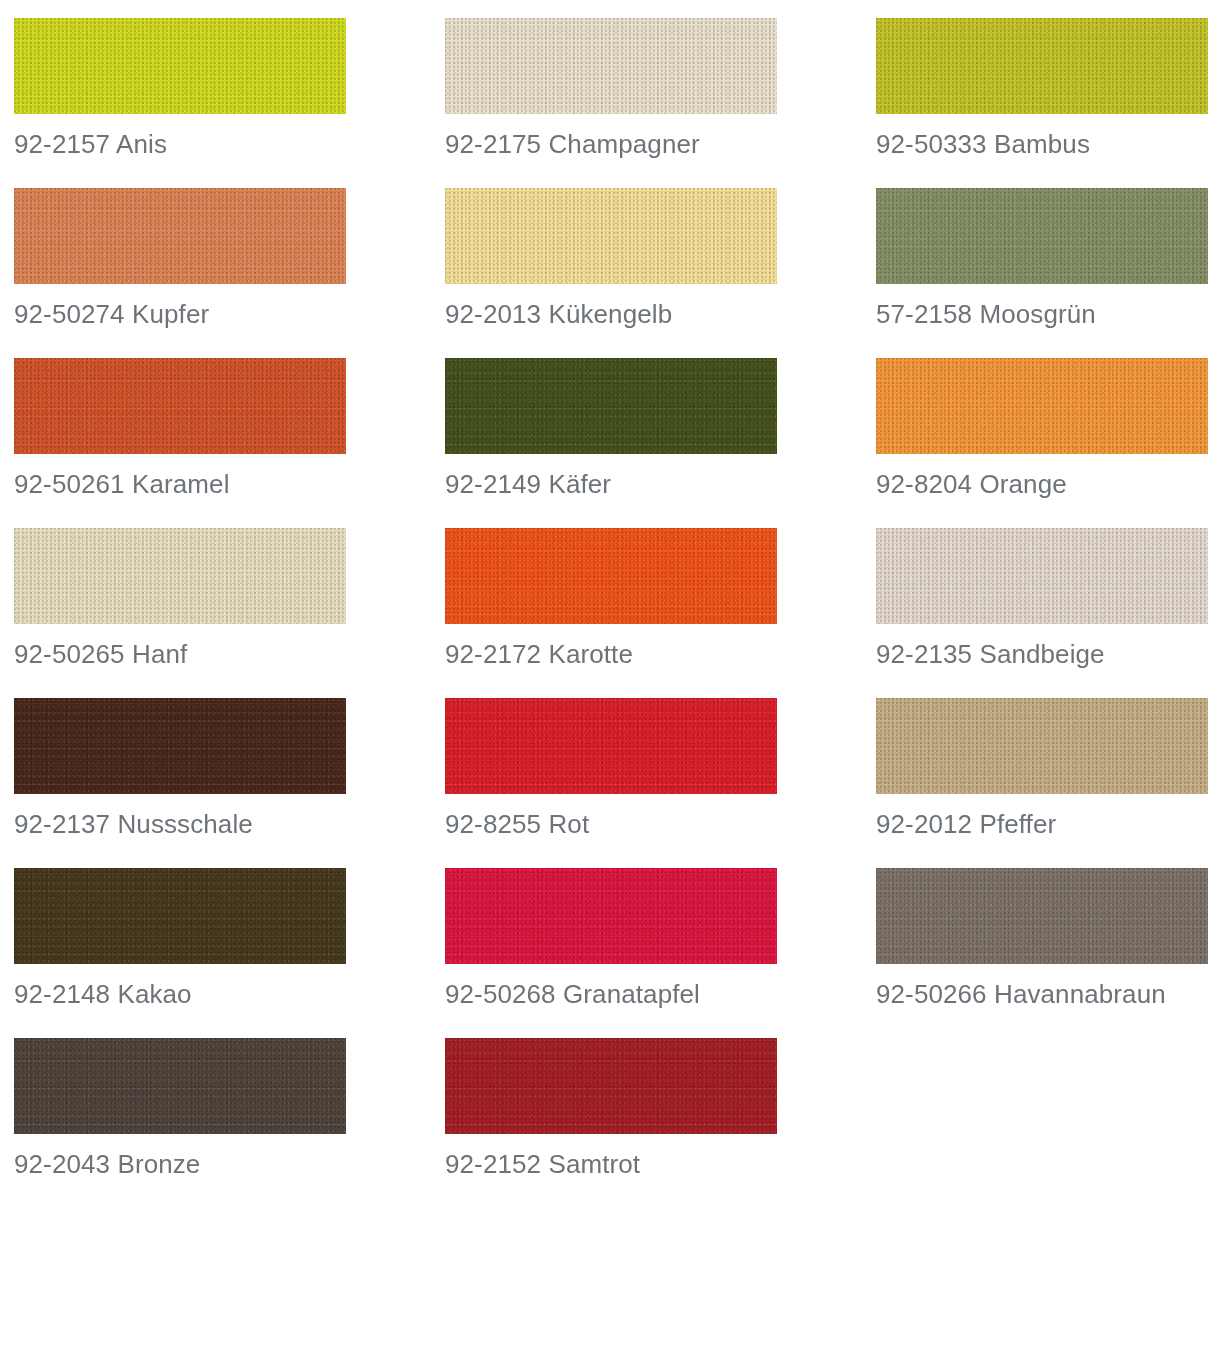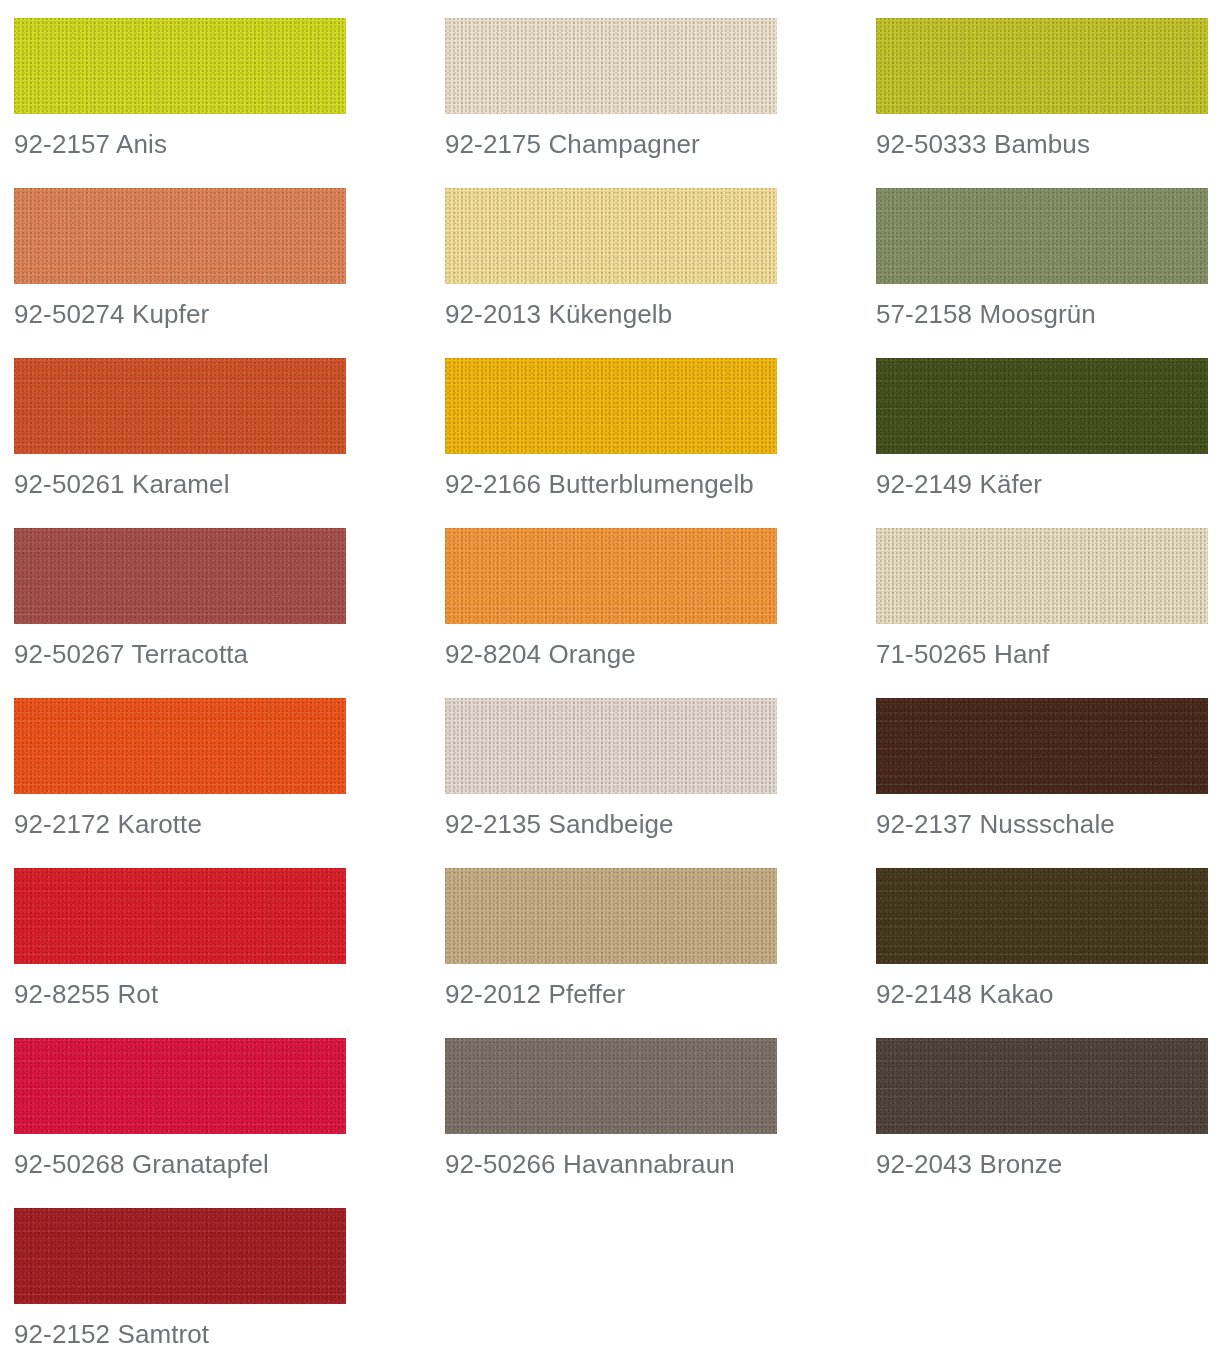--- a/index.html
+++ b/index.html
@@ -102,38 +102,30 @@
     </div>
     <div class="swatch-cell">
       <div class="swatch-chip" style="background-color: rgb(134, 145, 102);"></div>
       <div class="swatch-label">57-2158 Moosgrün</div>
     </div>
     <div class="swatch-cell">
       <div class="swatch-chip" style="background-color: rgb(212, 84, 42);"></div>
       <div class="swatch-label">92-50261 Karamel</div>
     </div>
     <div class="swatch-cell">
-      <div class="swatch-chip" style="background-color: rgb(245, 184, 12);"></div>
-      <div class="swatch-label">92-2166 Butterblumengelb</div>
-    </div>
-    <div class="swatch-cell">
       <div class="swatch-chip" style="background-color: rgb(69, 82, 28);"></div>
       <div class="swatch-label">92-2149 Käfer</div>
-    </div>
-    <div class="swatch-cell">
-      <div class="swatch-chip" style="background-color: rgb(168, 80, 76);"></div>
-      <div class="swatch-label">92-50267 Terracotta</div>
     </div>
     <div class="swatch-cell">
       <div class="swatch-chip" style="background-color: rgb(247, 153, 59);"></div>
       <div class="swatch-label">92-8204 Orange</div>
     </div>
     <div class="swatch-cell">
       <div class="swatch-chip" style="background-color: rgb(232, 224, 194);"></div>
-      <div class="swatch-label">71-50265 Hanf</div>
+      <div class="swatch-label">92-50265 Hanf</div>
     </div>
     <div class="swatch-cell">
       <div class="swatch-chip" style="background-color: rgb(243, 84, 26);"></div>
       <div class="swatch-label">92-2172 Karotte</div>
     </div>
     <div class="swatch-cell">
       <div class="swatch-chip" style="background-color: rgb(230, 219, 210);"></div>
       <div class="swatch-label">92-2135 Sandbeige</div>
     </div>
     <div class="swatch-cell">

